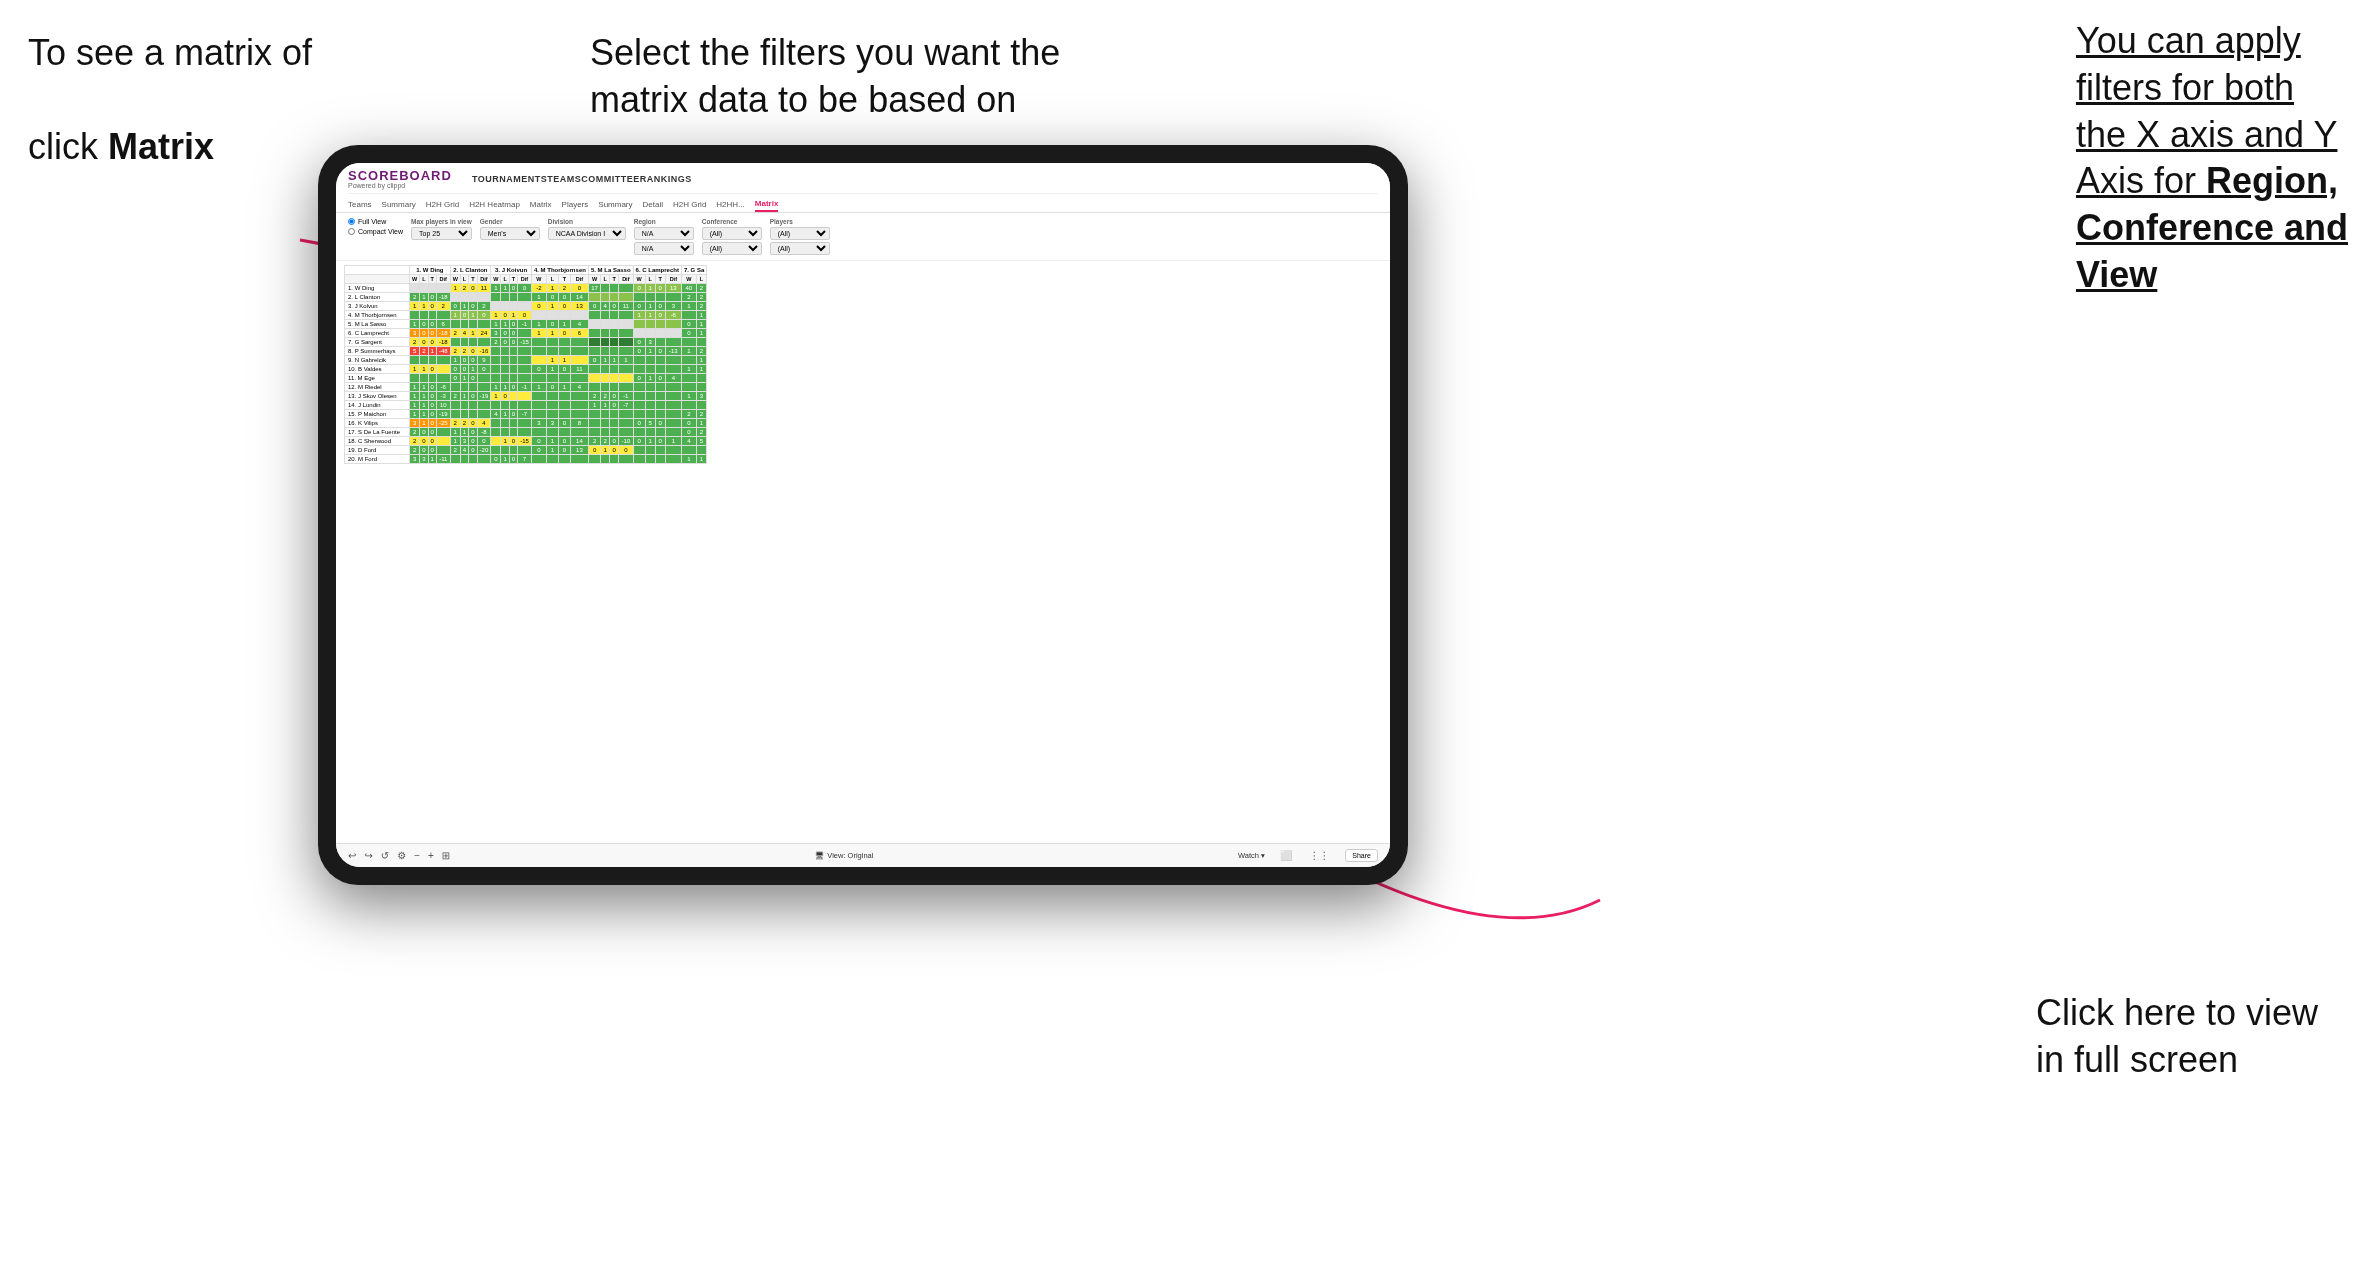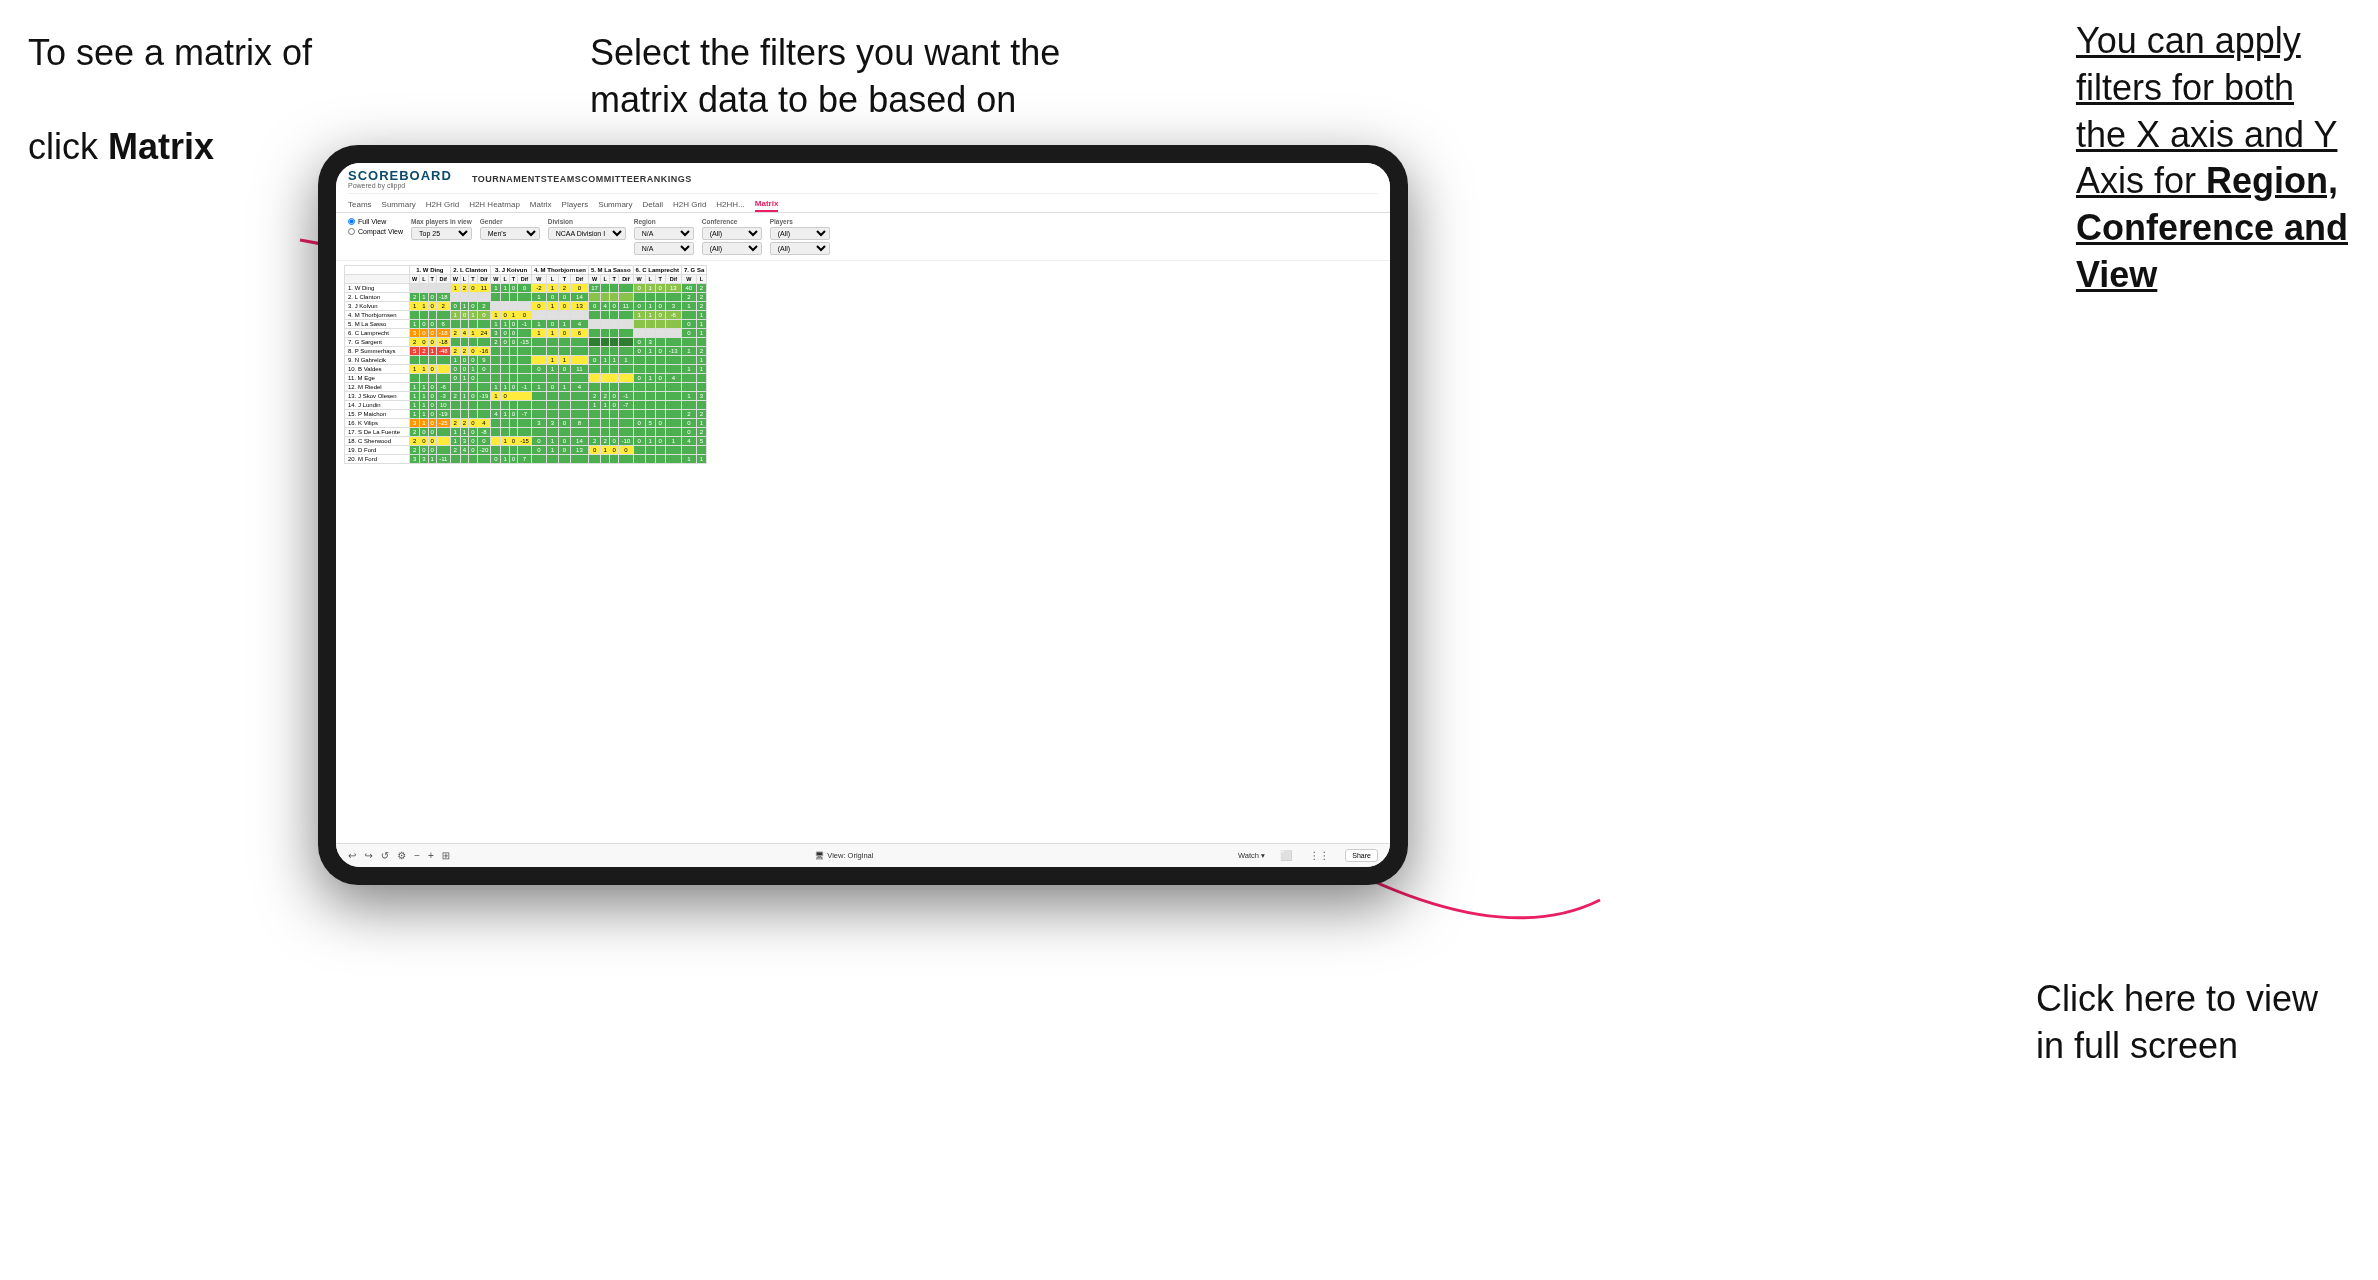--- a/index.html
+++ b/index.html
@@ -73,21 +73,21 @@
 
     .scoreboard-logo {
       display: flex;
       flex-direction: column;
     }
 
     .scoreboard-logo .logo-text {
       font-size: 13px;
       font-weight: 900;
       letter-spacing: 1px;
-      color: #0c4a6e;
+      color: #701a75;
       line-height: 1;
       text-align: center;
     }
 
     .scoreboard-logo .powered-by {
       font-size: 7px;
       color: #666;
     }
 
     .main-nav {
@@ -281,21 +281,21 @@
     }
 
     .ann-topright {
       top: 18px;
       right: 30px;
       max-width: 380px;
       text-decoration: underline;
     }
 
     .ann-bottomright {
-      bottom: 210px;
+      bottom: 196px;
       right: 60px;
       max-width: 380px;
     }
 
     
     .arrow-line {
       stroke: #e91e63;
       stroke-width: 3;
       fill: none;
       marker-end: url(#arrowhead);

